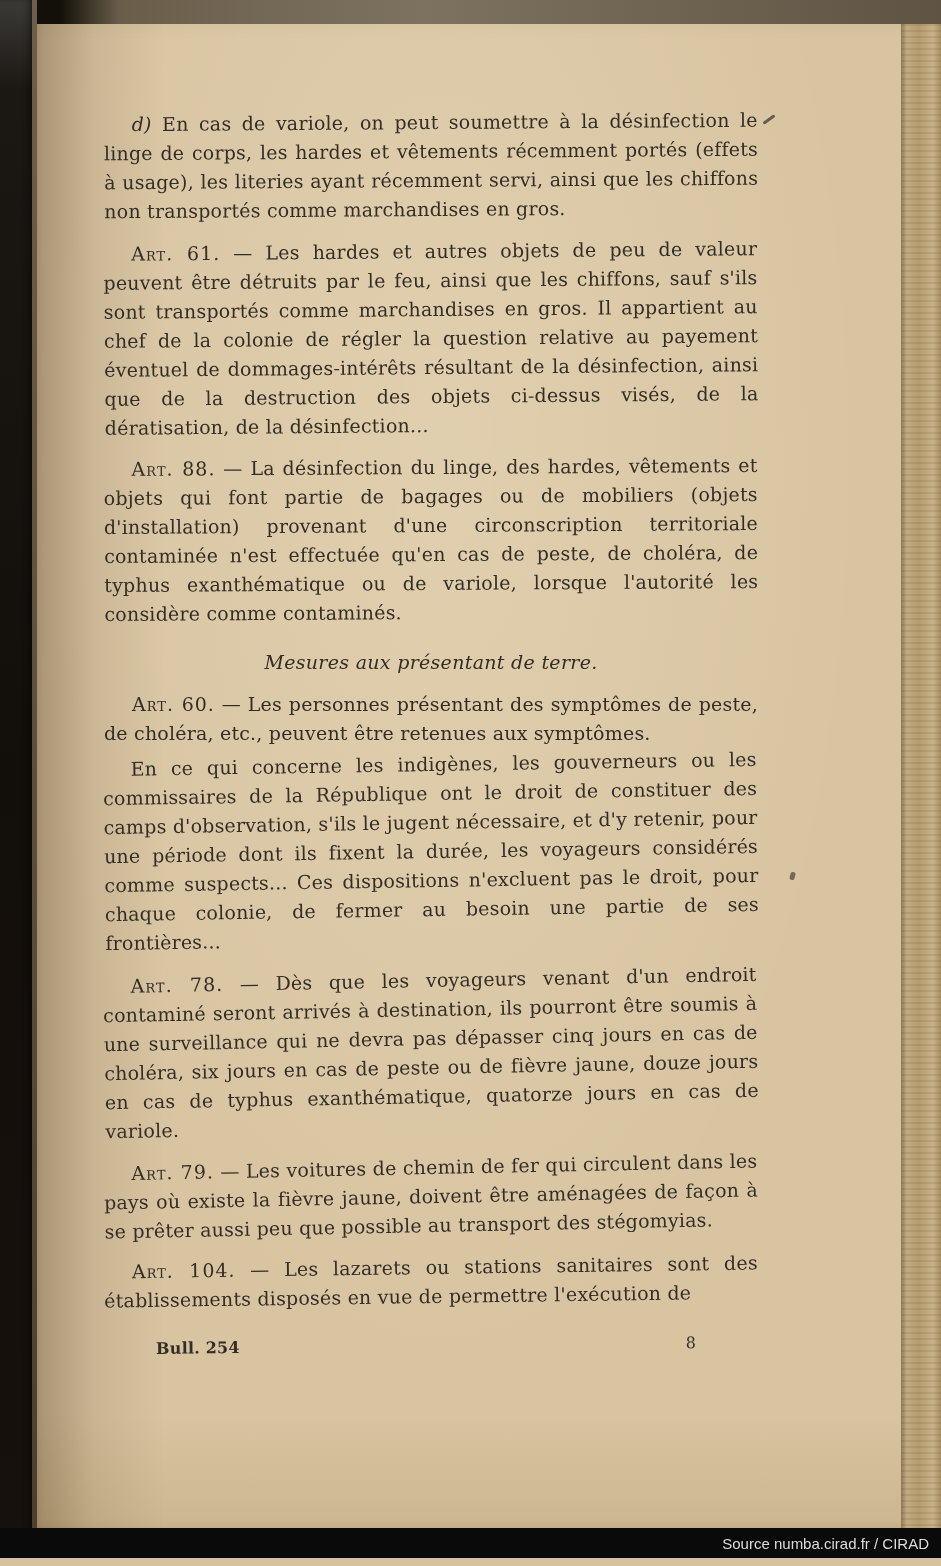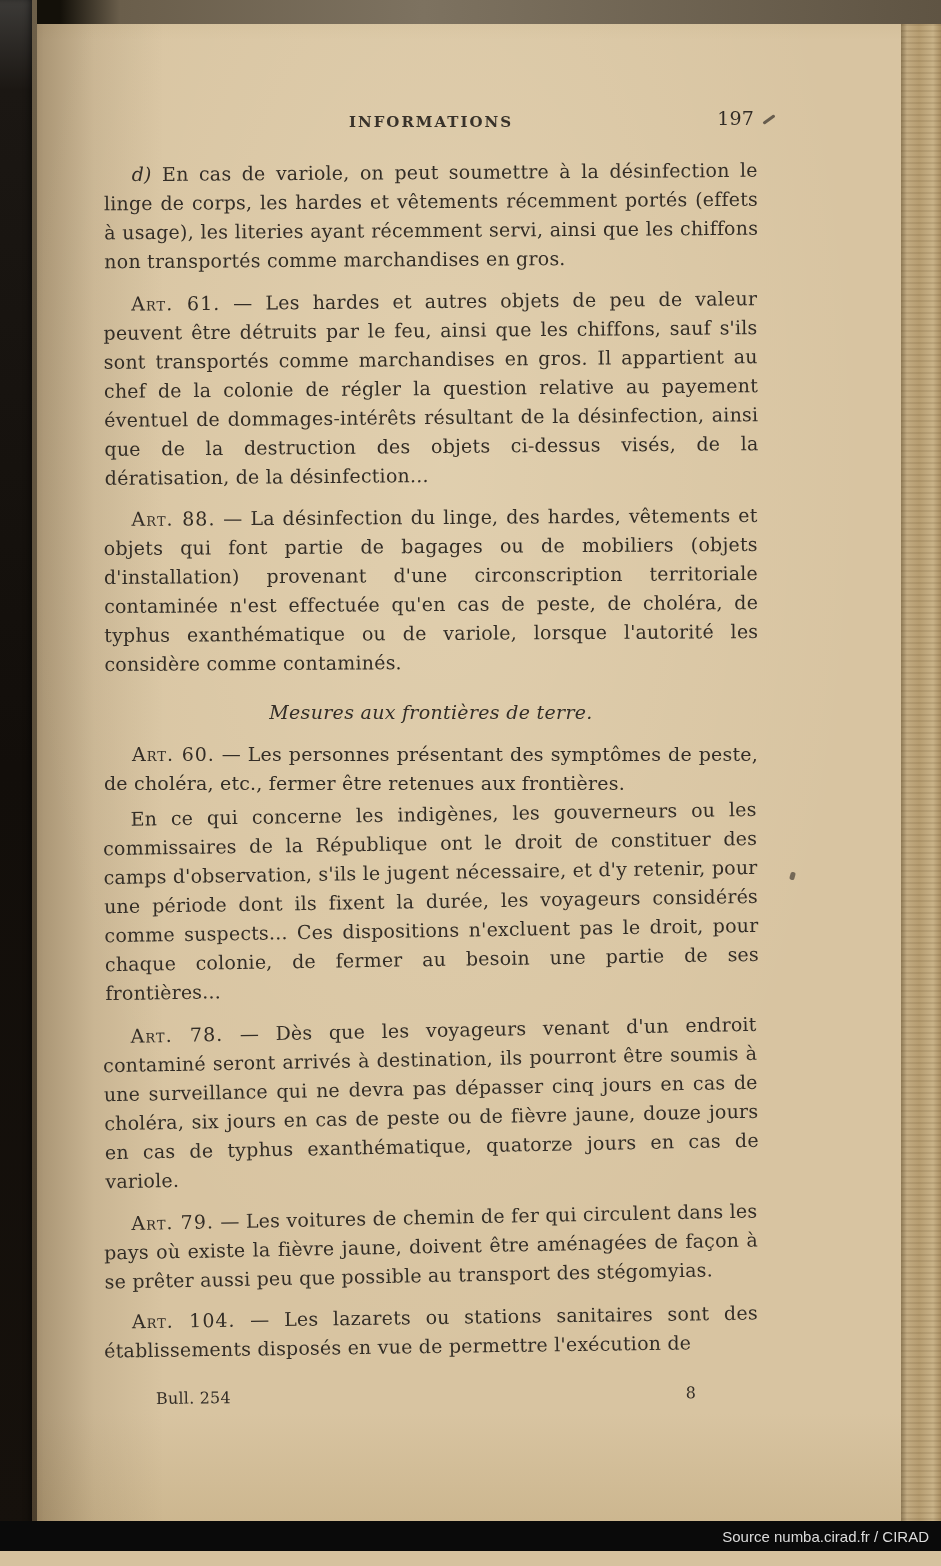--- a/index.html
+++ b/index.html
@@ -115,27 +115,27 @@
   #block-6 { transform: rotate(-1.1deg); }
   #block-7 { transform: rotate(-1.15deg); }
   #block-9 { transform: rotate(-0.8deg); }
 
   .pg-footer {
     display: flex;
     justify-content: space-between;
     margin-top: 20px;
     transform: rotate(-0.6deg);
   }
-  .pg-footer .bull { margin-left: 52px; font-weight: normal; font-size: 16px; }
+  .pg-footer .bull { margin-left: 52px; font-weight: bold; font-size: 16px; }
   .pg-footer .fol  { margin-right: 62px; font-size: 16px; }
 
   
   .source-bar {
     position: absolute;
-    left: 0; right: 0; bottom: 15px; height: 30px;
+    left: 0; right: 0; bottom: 8px; height: 30px;
     background: #0a0a0a;
     display: flex;
     align-items: center;
     justify-content: flex-end;
     padding-right: 12px;
     box-sizing: border-box;
   }
   .source-bar span {
     font-family: "Liberation Sans", sans-serif;
     font-size: 15px;
@@ -150,45 +150,41 @@
   <div class="paper"></div>
   <div class="right-edge"></div>
   <div class="top-strip"></div>
   <div class="binding"></div>
 
   <div class="mark-a"></div>
   <div class="mark-b"></div>
 
   <div class="content">
 
-    <div class="pg-header">
-      <span class="running-title">INFORMATIONS</span>
-      <span class="page-number">197</span>
-    </div>
 
     <p class="block para" id="block-0">
       <em class="lead">d)</em>
       <span>En cas de variole, on peut soumettre à la désinfection le linge de corps, les hardes et vêtements récemment portés (effets à usage), les literies ayant récemment servi, ainsi que les chiffons non transportés comme marchandises en gros.</span>
     </p>
 
     <p class="block para" id="block-1">
       <span class="art">Art. 61.</span>
       <span>— Les hardes et autres objets de peu de valeur peuvent être détruits par le feu, ainsi que les chiffons, sauf s'ils sont transportés comme marchandises en gros. Il appartient au chef de la colonie de régler la question relative au payement éventuel de dommages-intérêts résultant de la désinfection, ainsi que de la destruction des objets ci-dessus visés, de la dératisation, de la désinfection...</span>
     </p>
 
     <p class="block para" id="block-2">
       <span class="art">Art. 88.</span>
       <span>— La désinfection du linge, des hardes, vêtements et objets qui font partie de bagages ou de mobiliers (objets d'installation) provenant d'une circonscription territoriale contaminée n'est effectuée qu'en cas de peste, de choléra, de typhus exanthématique ou de variole, lorsque l'autorité les considère comme contaminés.</span>
     </p>
 
-    <h3 class="block heading" id="block-3">Mesures aux frontières de terre.</h3>
+    <h3 class="block heading" id="block-3">Mesures aux présentant de terre.</h3>
 
     <p class="block para" id="block-4">
       <span class="art">Art. 60.</span>
-      <span>— Les personnes présentant des symptômes de peste, de choléra, etc., fermer être retenues aux frontières.</span>
+      <span>— Les personnes présentant des symptômes de peste, de choléra, etc., peuvent être retenues aux symptômes.</span>
     </p>
 
     <p class="block para" id="block-5">
       <span>En ce qui concerne les indigènes, les gouverneurs ou les commissaires de la République ont le droit de constituer des camps d'observation, s'ils le jugent nécessaire, et d'y retenir, pour une période dont ils fixent la durée, les voyageurs considérés comme suspects... Ces dispositions n'excluent pas le droit, pour chaque colonie, de fermer au besoin une partie de ses frontières...</span>
     </p>
 
     <p class="block para" id="block-6">
       <span class="art">Art. 78.</span>
       <span>— Dès que les voyageurs venant d'un endroit contaminé seront arrivés à destination, ils pourront être soumis à une surveillance qui ne devra pas dépasser cinq jours en cas de choléra, six jours en cas de peste ou de fièvre jaune, douze jours en cas de typhus exanthématique, quatorze jours en cas de variole.</span>
     </p>

